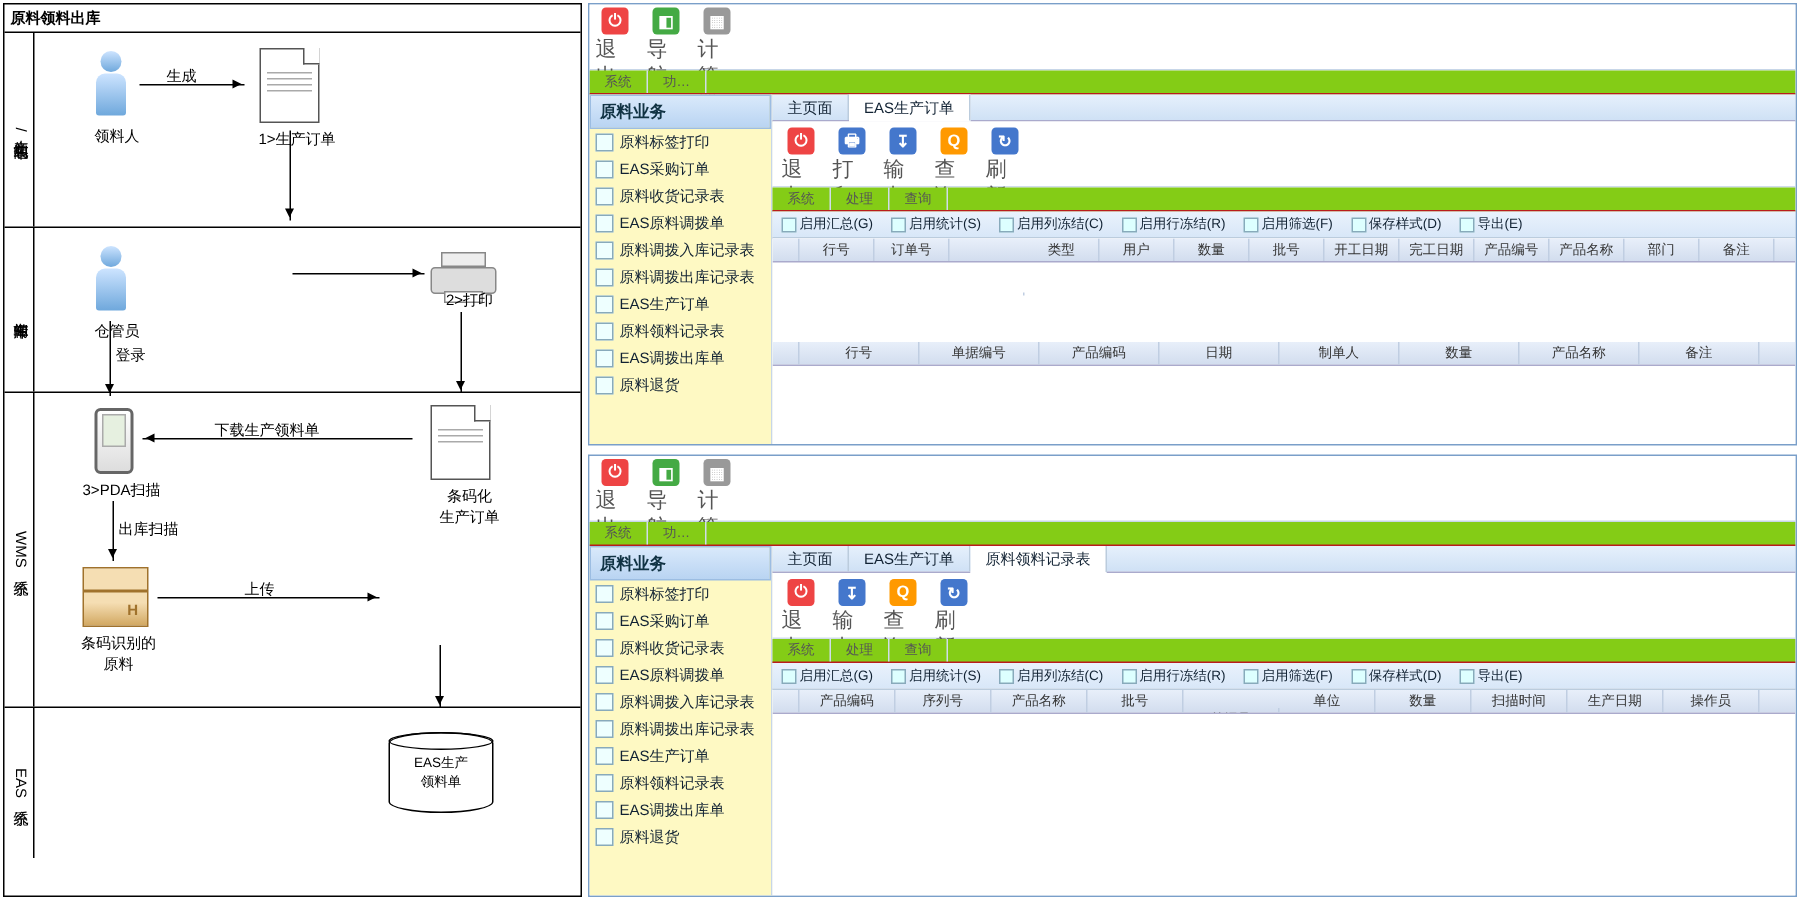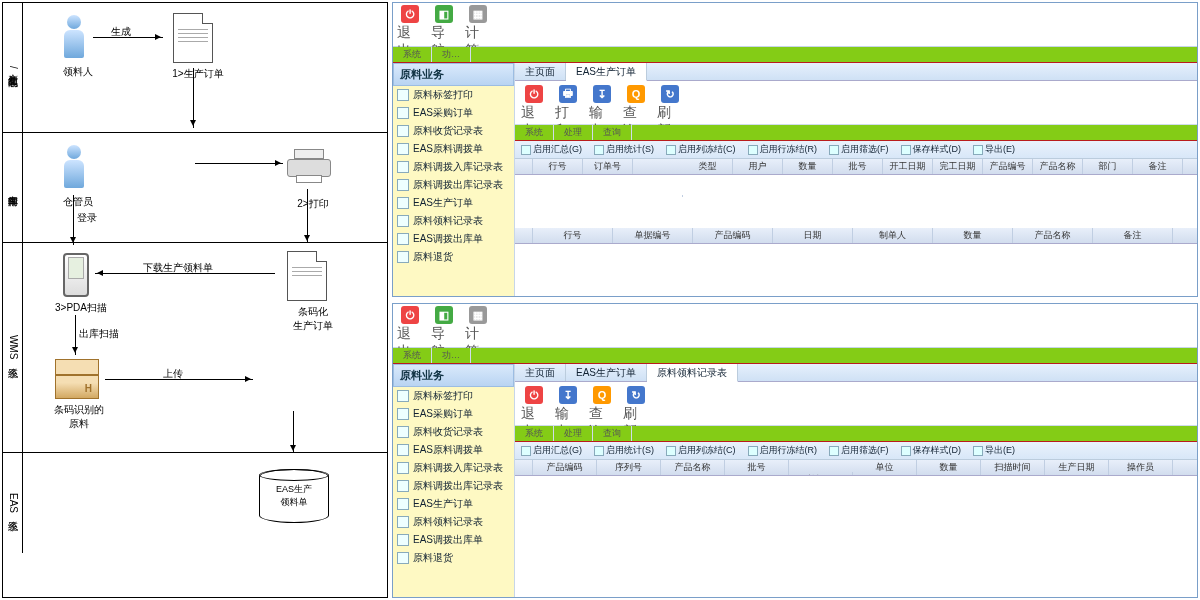--- a/index.html
+++ b/index.html
@@ -72,20 +72,21 @@
 .grid-head{display:flex;background:linear-gradient(#e8effa,#d2ddee);border-bottom:1px solid #aac;height:16px}
 .grid-head .gh{border-right:1px solid #c0cee2;padding:1px 4px;font-size:9px;color:#333;text-align:center;overflow:hidden;white-space:nowrap}
 .grid2{height:18px}
 </style>
 </head>
 <body>
 
 <div class="root">
 
   <div class="flowchart">
+    <div class="fc-title">原料领料出库</div>
     <div class="swim s1">
       <div class="swim-label">生产/包装车间</div>
       <div class="swim-body">
         <div class="person" style="left:40px;top:12px">
             <div class="head"></div>
             <div class="body"></div>
           </div>
         <div class="lbl" style="left:30px;top:62px;width:50px">领料人</div>
         <div class="arrow" style="left:70px;top:34px;width:70px"></div>
         <div class="lbl" style="left:88px;top:22px">生成</div>
@@ -108,21 +109,21 @@
             <div class="head"></div>
             <div class="body"></div>
           </div>
         <div class="lbl" style="left:30px;top:62px;width:50px">仓管员</div>
         <div class="arrow" style="left:172px;top:30px;width:88px"></div>
         <div class="printer" style="left:264px;top:16px">
             <div class="top"></div>
             <div class="mid"></div>
             <div class="out"></div>
           </div>
-        <div class="lbl" style="left:260px;top:64px;width:60px">2&gt;打印</div>
+        <div class="lbl" style="left:260px;top:41px;width:60px">2&gt;打印</div>
         <div class="varrow" style="left:50px;top:62px;height:50px"></div>
         <div class="lbl" style="left:54px;top:78px">登录</div>
         <div class="varrow" style="left:284px;top:56px;height:54px"></div>
       </div>
     </div>
     <div class="swim s3">
       <div class="swim-label">WMS系统</div>
       <div class="swim-body">
         <div class="pda" style="left:40px;top:10px"></div>
         <div class="lbl" style="left:18px;top:58px;width:80px">3&gt;PDA扫描</div>

